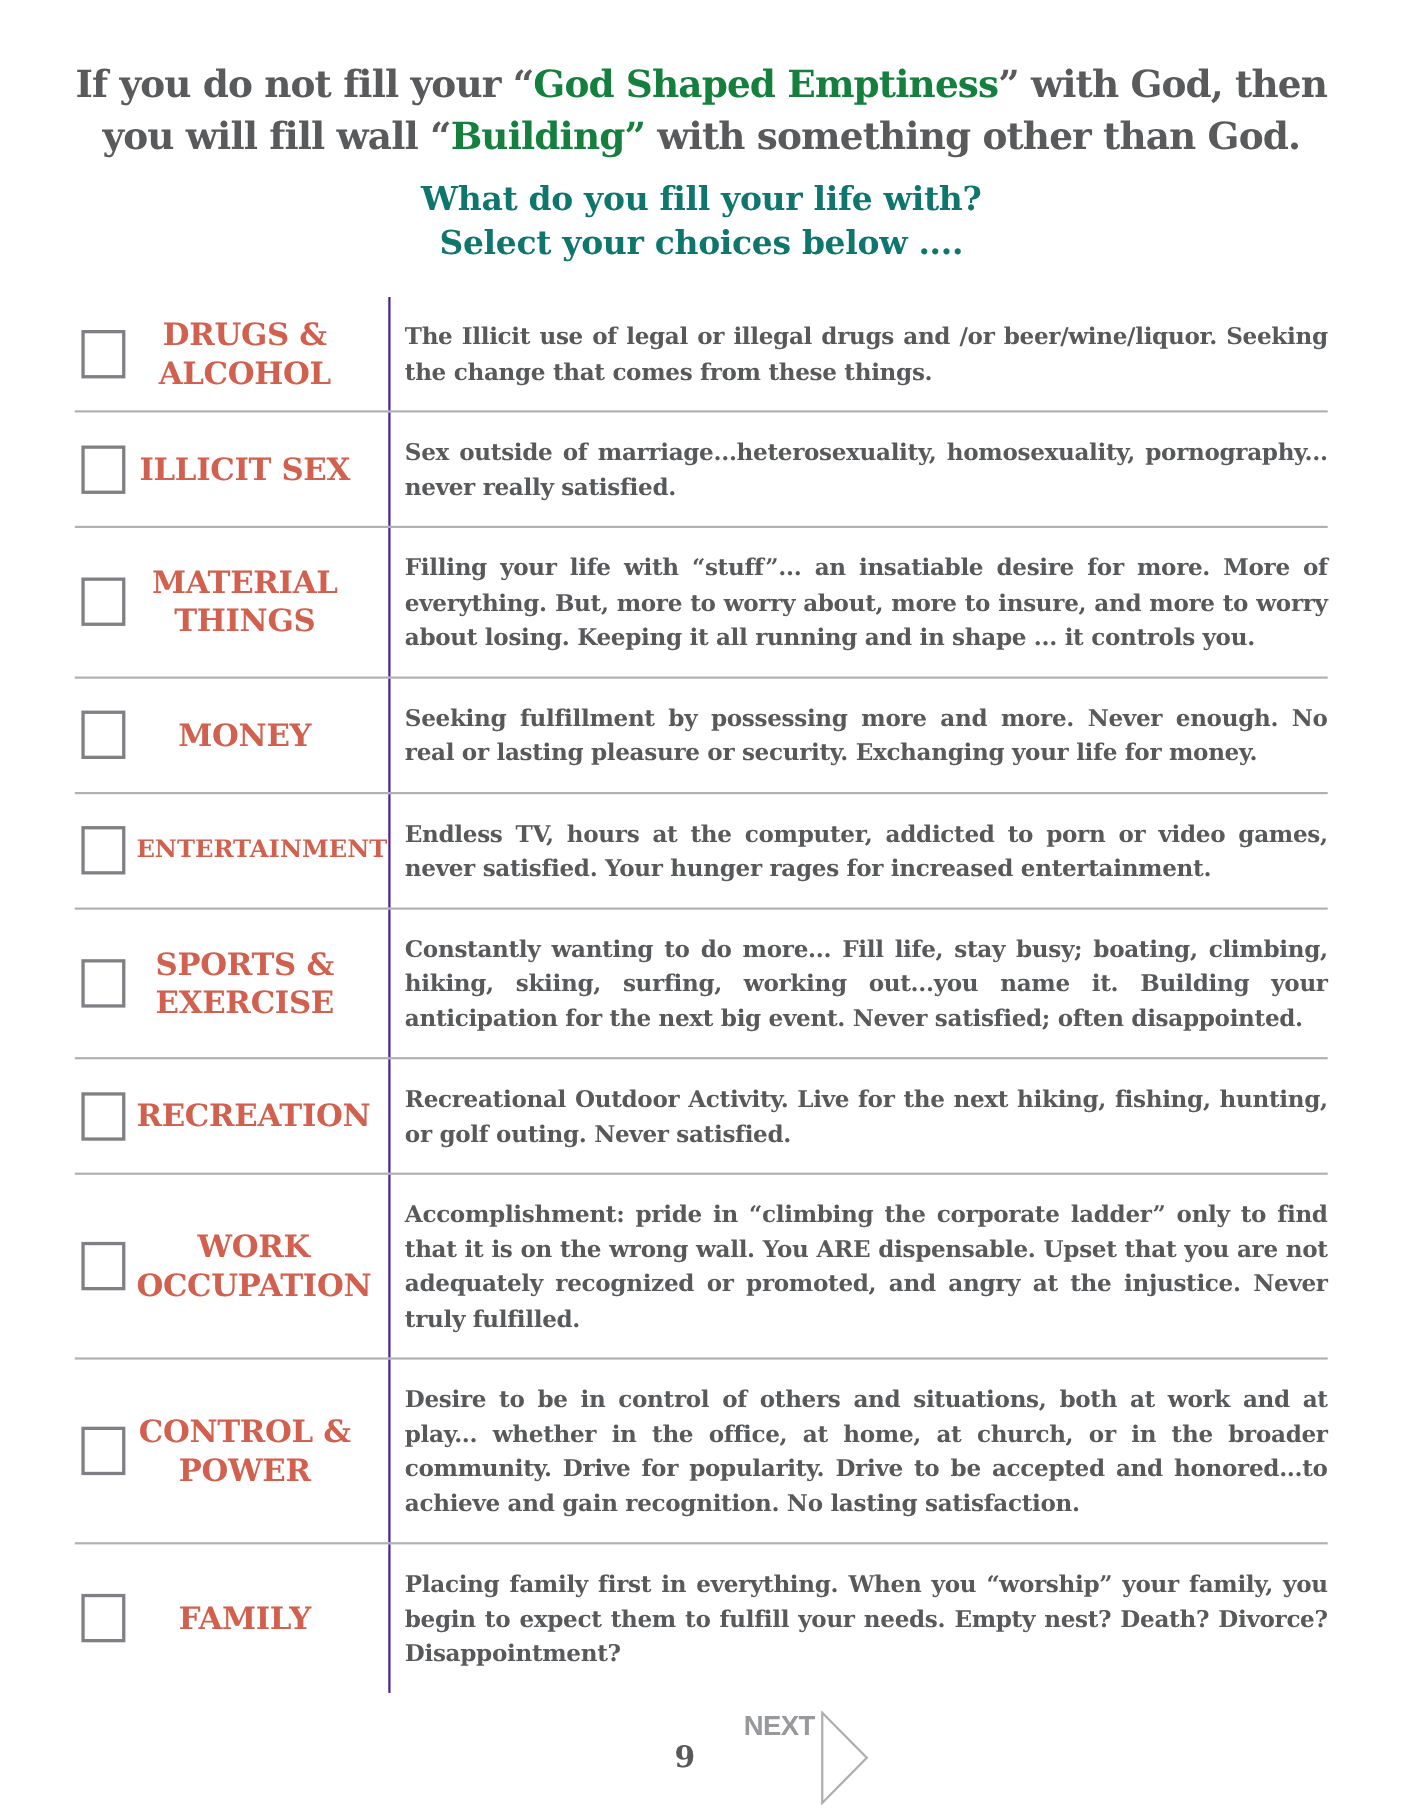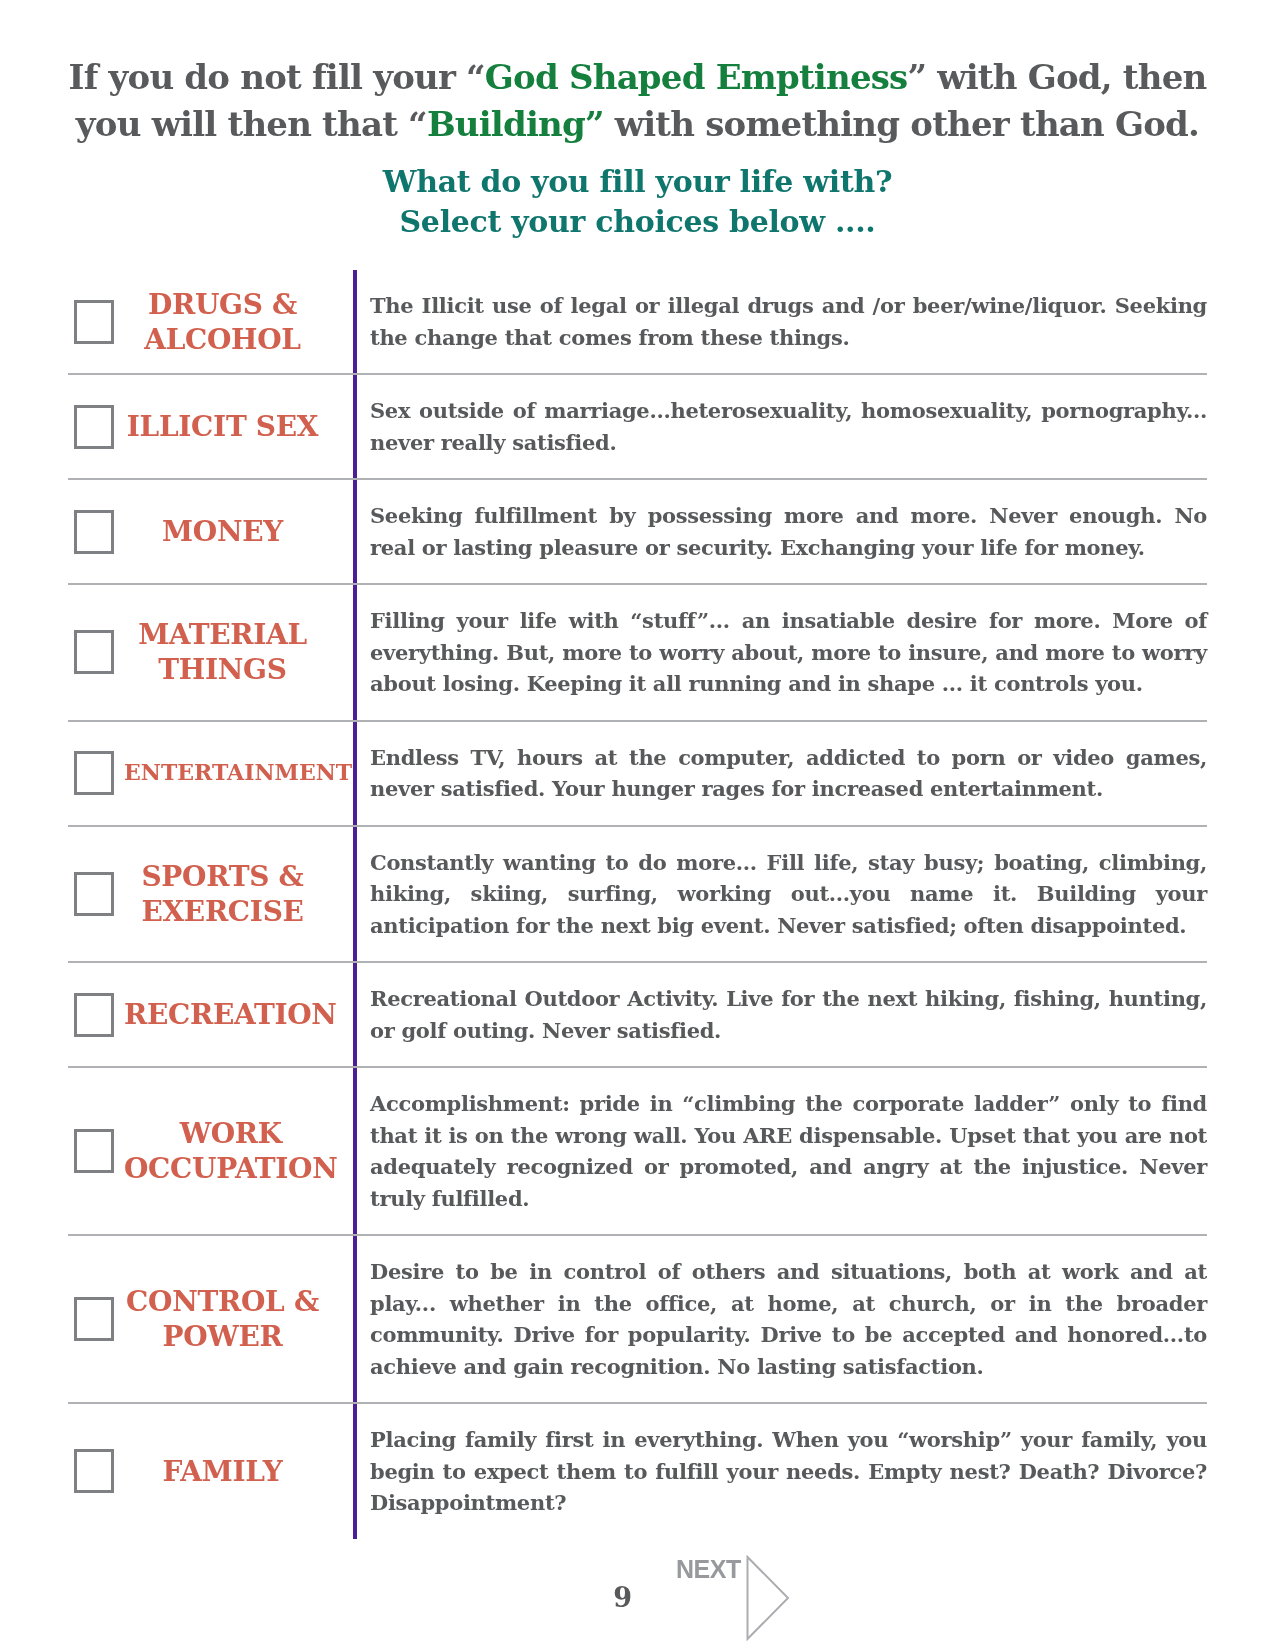--- a/index.html
+++ b/index.html
@@ -67,21 +67,21 @@
     padding: 0 32px 0 10px;
     color: #D2604E;
     font-weight: bold;
     font-size: 28px;
     line-height: 1.25;
     letter-spacing: -0.3px;
   }
   .row:nth-child(5) .label { font-size: 22px; letter-spacing: 0; }
   .right {
     flex: 1;
-    border-left: 4px solid #4c1d95;
+    border-left: 2px solid #4c1d95;
     display: flex;
     align-items: center;
     padding: 20px 0 20px 13px;
   }
   .desc {
     margin: 0;
     font-size: 21px;
     font-weight: bold;
     color: #58595B;
     line-height: 1.5;
@@ -117,21 +117,21 @@
   }
   .next-arrow { margin-left: 5px; display: block; }
 </style>
 </head>
 <body>
 
 <div class="page">
 
   <h1 class="title">
     <span class="t-line"><span>If you do not fill your “</span><span class="hl">God Shaped Emptiness</span><span>” with God, then</span></span>
-    <span class="t-line"><span>you will then that “</span><span class="hl">Building”</span><span> with something other than God.</span></span>
+    <span class="t-line"><span>you will fill wall “</span><span class="hl">Building”</span><span> with something other than God.</span></span>
   </h1>
 
   <h2 class="subtitle">
     <span class="s-line">What do you fill your life with?</span>
     <span class="s-line">Select your choices below ....</span>
   </h2>
 
   <div class="list">
 
     <div class="row">
@@ -150,34 +150,34 @@
         <span class="label">ILLICIT SEX</span>
       </div>
       <div class="right">
         <p class="desc">Sex outside of marriage...heterosexuality, homosexuality, pornography... never really satisfied.</p>
       </div>
     </div>
 
     <div class="row">
       <div class="left">
         <span class="checkbox"></span>
+        <span class="label">MATERIAL THINGS</span>
+      </div>
+      <div class="right">
+        <p class="desc">Filling your life with “stuff”... an insatiable desire for more.  More of everything.  But, more to worry about, more to insure, and more to worry about losing. Keeping it all running and in shape ... it controls you.</p>
+      </div>
+    </div>
+
+    <div class="row">
+      <div class="left">
+        <span class="checkbox"></span>
         <span class="label">MONEY</span>
       </div>
       <div class="right">
         <p class="desc">Seeking fulfillment by possessing more and more. Never enough.  No real or lasting pleasure or security. Exchanging your life for money.</p>
-      </div>
-    </div>
-
-    <div class="row">
-      <div class="left">
-        <span class="checkbox"></span>
-        <span class="label">MATERIAL THINGS</span>
-      </div>
-      <div class="right">
-        <p class="desc">Filling your life with “stuff”... an insatiable desire for more.  More of everything.  But, more to worry about, more to insure, and more to worry about losing. Keeping it all running and in shape ... it controls you.</p>
       </div>
     </div>
 
     <div class="row">
       <div class="left">
         <span class="checkbox"></span>
         <span class="label">ENTERTAINMENT</span>
       </div>
       <div class="right">
         <p class="desc">Endless TV, hours at the computer, addicted to porn or video games, never satisfied. Your hunger rages for increased entertainment.</p>

